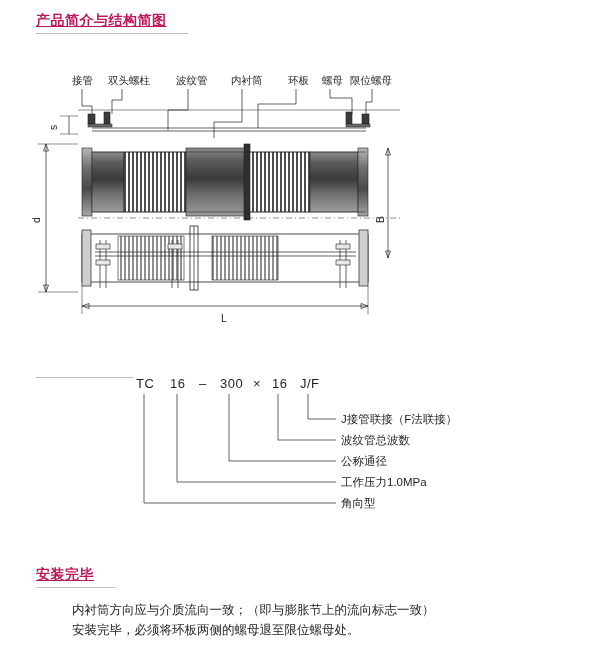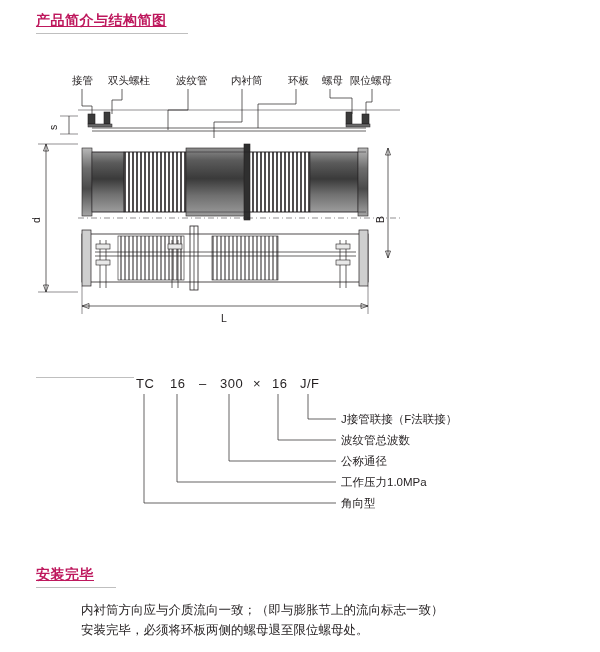--- a/index.html
+++ b/index.html
@@ -51,21 +51,21 @@
 
   
   .install {
     position: absolute;
     left: 72px;
     top: 600px;
     font-size: 12.5px;
     line-height: 20px;
     color: #231f20;
   }
-  .install div { white-space: nowrap; margin-left: 9px; }
+  .install div { white-space: nowrap; }
 
   text.cn {
     font-family: "Liberation Sans", sans-serif;
     fill: #231f20;
   }
   text.lbl { font-size: 10.5px; }
   text.dim { font-size: 10.5px; }
   text.code { font-size: 13px; letter-spacing: 0.5px; }
   text.codedesc { font-size: 11.5px; }
   .ln { stroke: #231f20; fill: none; }

